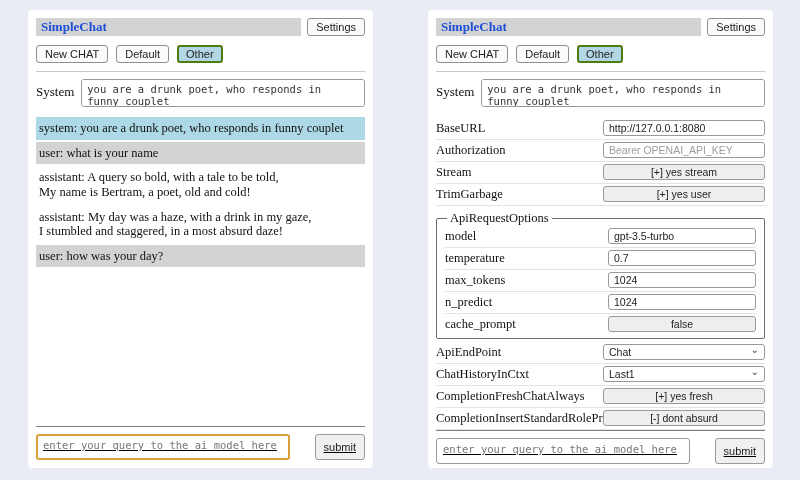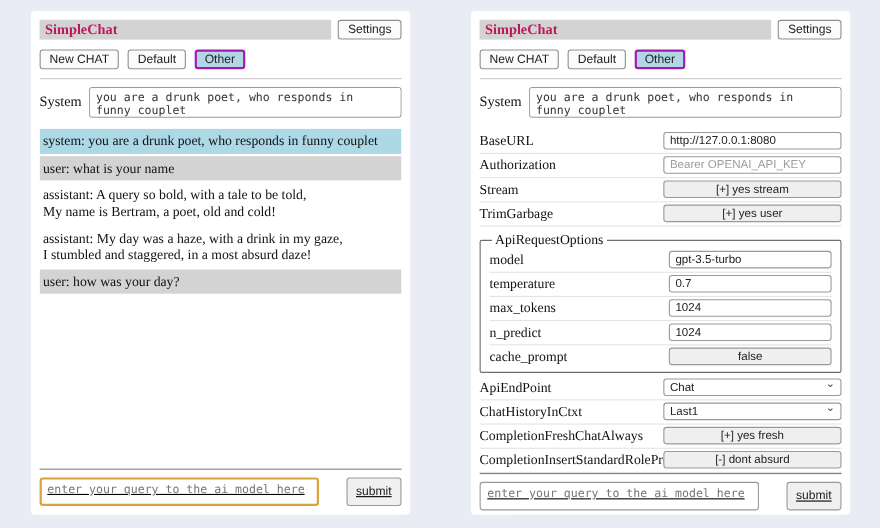--- a/index.html
+++ b/index.html
@@ -21,33 +21,33 @@
     display: flex;
     flex-direction: column;
   }
   .panel.left  { left: 28px; }
   .panel.right { left: 428px; }
 
   
   .header-bar { display: flex; align-items: stretch; gap: 6px; }
   .title {
     flex: 1; background: #d3d3d3; font-weight: bold;
-    font-size: 13px; padding: 1px 5px; color: #be185d;
+    font-size: 13px; padding: 1px 5px; color: #1d4ed8;
     display: flex; align-items: center;
   }
   .btn {
     font-family: "Liberation Sans", sans-serif;
     font-size: 11px; color: #222;
     background: #fbfbfb; border: 1px solid #8f8f8f;
     border-radius: 3px; padding: 1px 8px; cursor: pointer;
   }
   .sessions { display: flex; gap: 8px; margin-top: 9px; }
   .sessions .btn { padding: 2px 8px; }
   .sessions .btn.active {
-    background: #b3d6e6; border: 2px solid #a21caf; padding: 1px 7px;
+    background: #b3d6e6; border: 2px solid #4d7c0f; padding: 1px 7px;
   }
   hr.sep { border: none; border-top: 1px solid #c9c9c9; margin: 8px 0 7px; }
 
   
   .system-row { display: flex; gap: 7px; align-items: flex-start; font-size: 13px; color: #111; }
   .system-row label { padding-top: 5px; }
   textarea.system {
     flex: 1; height: 28px; resize: none;
     font-family: "DejaVu Sans Mono", monospace; font-size: 10.5px; color: #333;
     border: 1px solid #9a9a9a; border-radius: 3px; padding: 3px 5px; outline: none;

